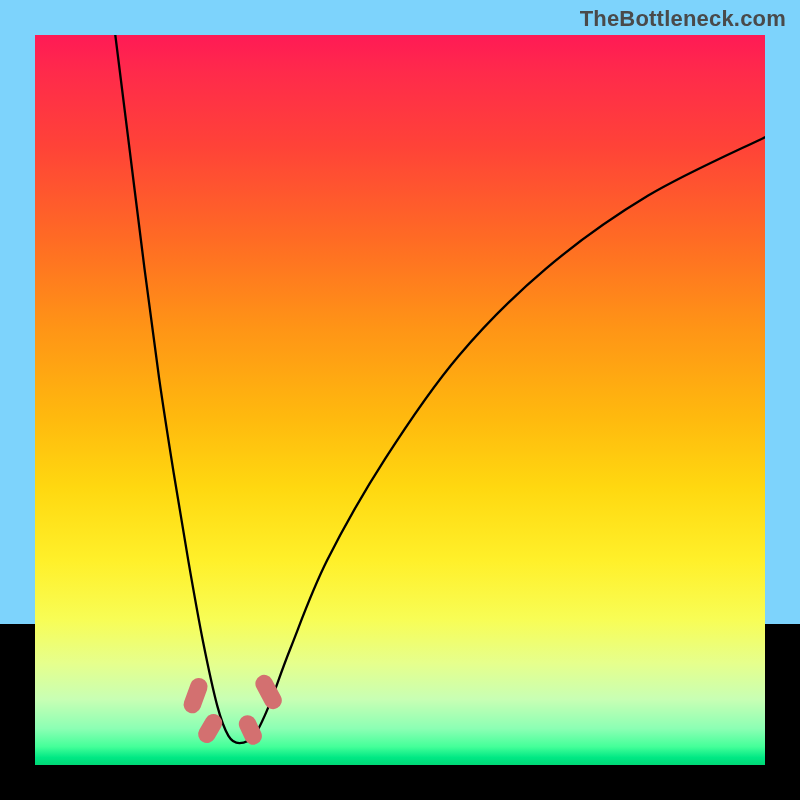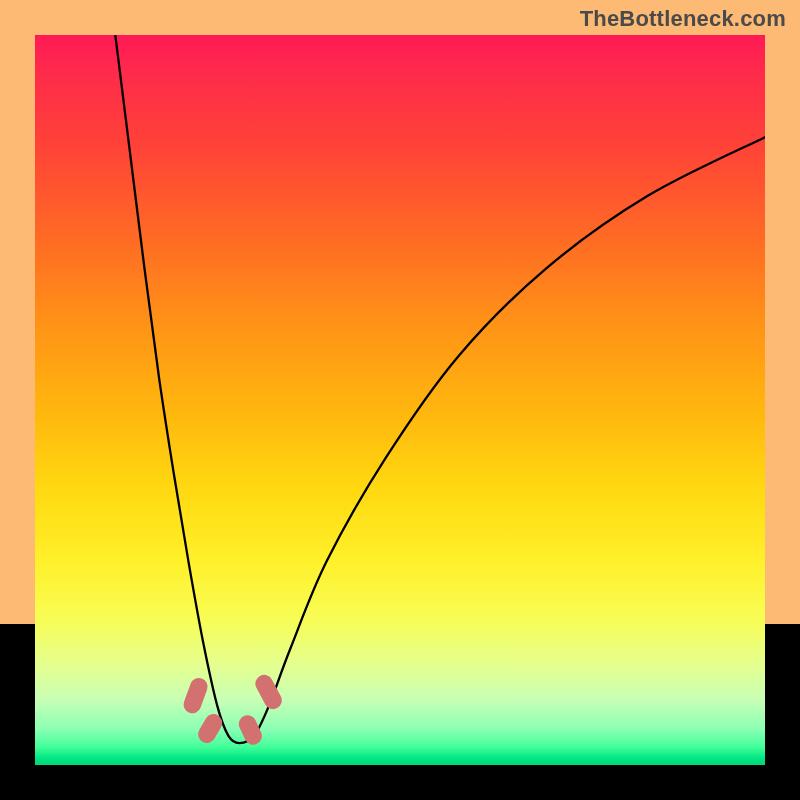--- a/index.html
+++ b/index.html
@@ -9,21 +9,21 @@
     height: 800px;
     background: #000;
     overflow: hidden;
   }
   .frame {
     position: absolute;
     left: 0;
     top: 0;
     width: 800px;
     height: 624px;
-    background: #fdba74;
+    background: #7dd3fc;
   }
   .plot {
     position: absolute;
     left: 35px;
     top: 35px;
     width: 730px;
     height: 730px;
     overflow: hidden;
   }
   .gradient-bg {

